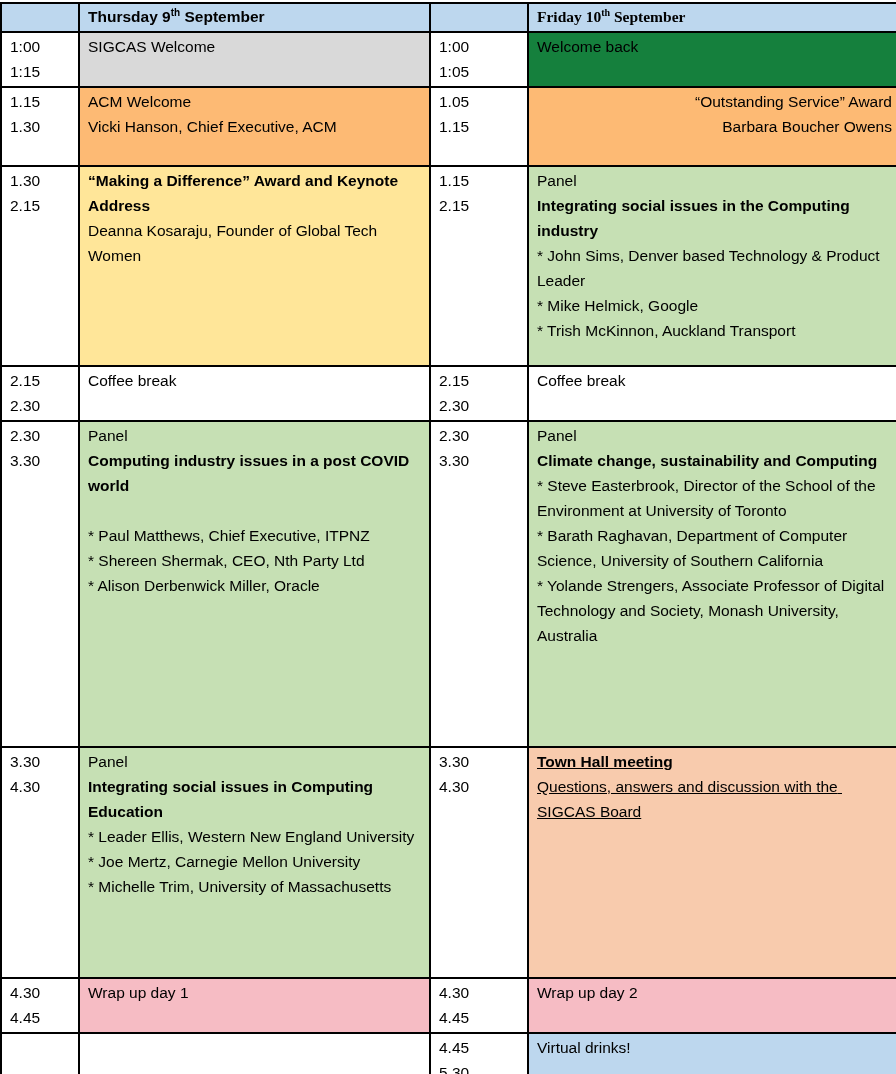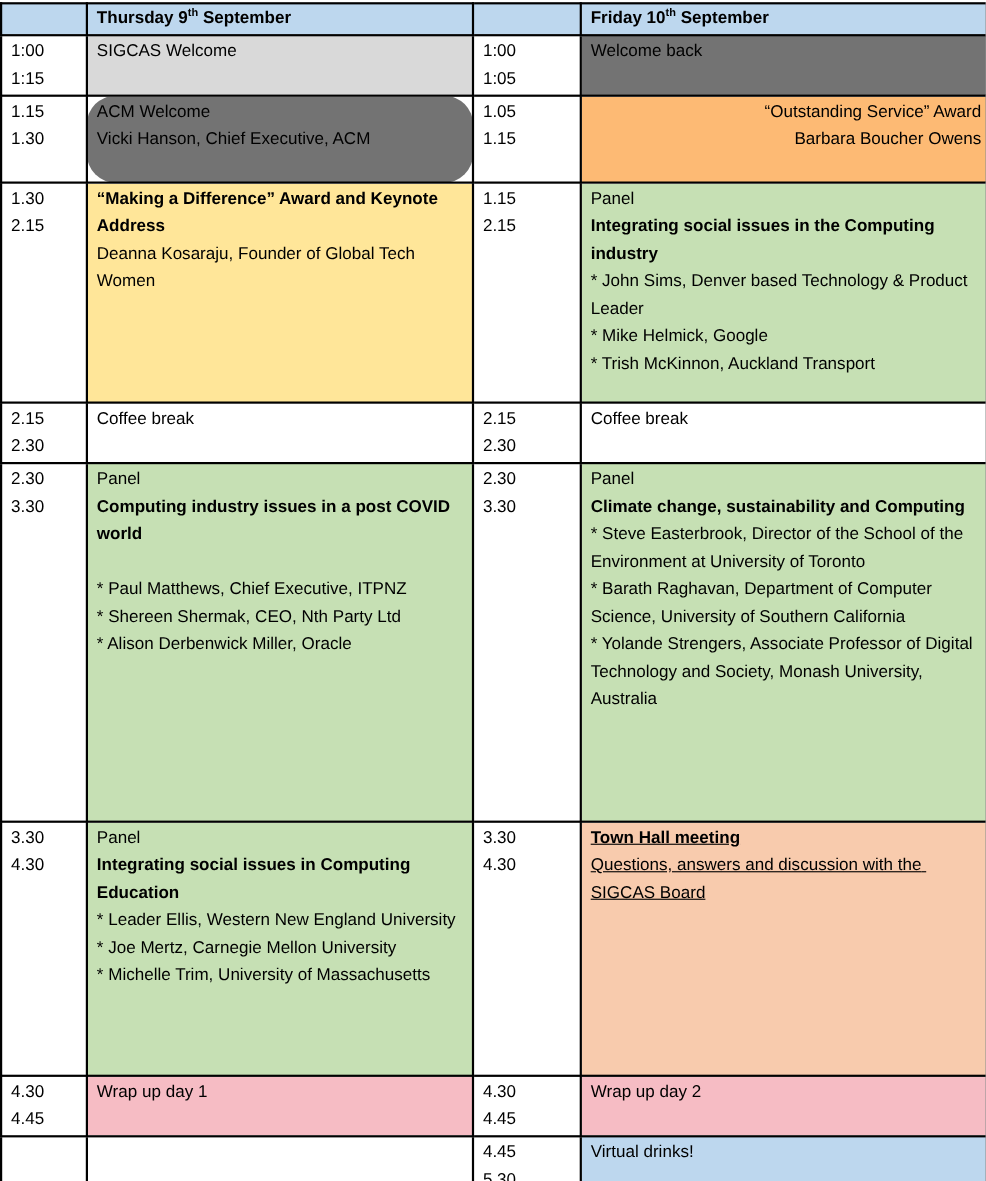--- a/index.html
+++ b/index.html
@@ -24,46 +24,46 @@
       <col style="width:78px">
       <col style="width:351px">
       <col style="width:98px">
       <col style="width:369px">
     </colgroup>
     <thead>
       <tr>
         <th class="day-header" style="background: rgb(189, 215, 238);"></th>
         <th class="day-header" style="background: rgb(189, 215, 238);"><span>Thursday 9</span><sup>th</sup><span> September</span></th>
         <th class="day-header" style="background: rgb(189, 215, 238);"></th>
-        <th class="day-header" style="background: rgb(189, 215, 238);"><span>Friday 10</span><sup>th</sup><span> September</span></th>
+        <th class="day-header" style="background: rgb(189, 215, 238); font-family: Liberation Serif, serif;"><span>Friday 10</span><sup>th</sup><span> September</span></th>
       </tr>
     </thead>
     <tbody>
         <tr style="height: 49px; padding-left: 26px;">
           <td class="time">
             <div class="line">1:00</div>
             <div class="line">1:15</div>
           </td>
           <td class="session" style="background: rgb(217, 217, 217);">
             <div class="line">SIGCAS Welcome</div>
           </td>
           <td class="time">
             <div class="line">1:00</div>
             <div class="line">1:05</div>
           </td>
-          <td class="session" style="background: #737373; margin-top: 32px;">
+          <td class="session" style="background: #15803d; margin-top: 32px;">
             <div class="line">Welcome back</div>
           </td>
         </tr>
         <tr style="height: 79px;">
           <td class="time">
             <div class="line">1.15</div>
             <div class="line">1.30</div>
           </td>
-          <td class="session" style="background: #737373; border-radius: 26px;">
+          <td class="session" style="background: #fdba74;">
             <div class="line">ACM Welcome</div>
             <div class="line">Vicki Hanson, Chief Executive, ACM</div>
           </td>
           <td class="time">
             <div class="line">1.05</div>
             <div class="line">1.15</div>
           </td>
           <td class="session" style="background: #fdba74; text-align: right;">
             <div class="line">“Outstanding Service” Award</div>
             <div class="line"> Barbara Boucher Owens</div>

